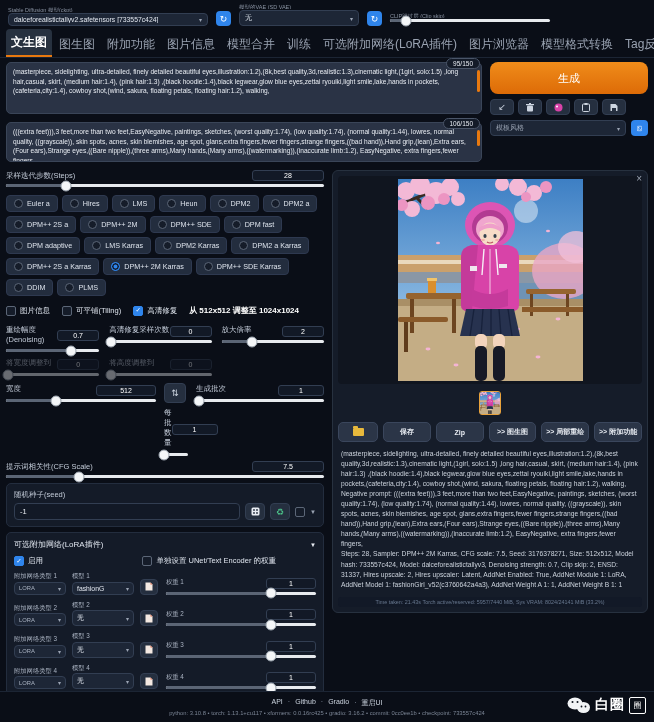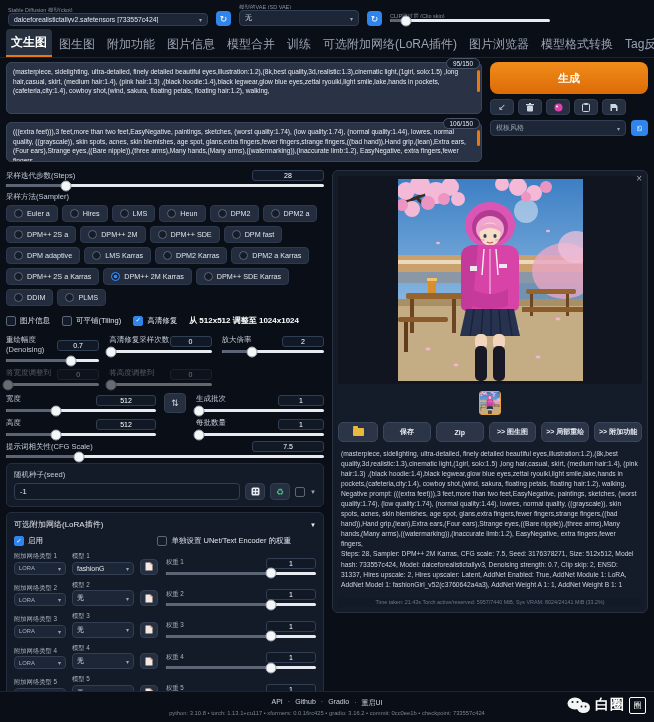--- a/index.html
+++ b/index.html
@@ -28,21 +28,21 @@
   .prompts{flex:1;display:flex;flex-direction:column;gap:6px;min-width:0}
   .pbox{position:relative}
   .counter{position:absolute;top:-4px;right:2px;background:#141b28;border:1px solid #4a5568;border-radius:6px;
            padding:1px 6px;font-size:6.5px;color:#e6eaf0;z-index:2}
   textarea{width:100%;box-sizing:border-box;background:#2a3345;border:1px solid #3a4558;border-radius:5px;
            color:#e8ecf2;font-family:"Liberation Sans",sans-serif;font-size:6.6px;line-height:1.45;
            padding:4px 6px;resize:none;overflow:hidden}
   .scrollthumb{position:absolute;right:2px;top:8px;width:3px;height:22px;background:#e8790f;border-radius:2px}
   .genpanel{width:158px;flex:0 0 auto;display:flex;flex-direction:column;gap:5px}
   .genbtn{height:32px;border:none;border-radius:8px;background:linear-gradient(#f08c1a,#dd6b07);
-          color:#fff;font-size:11px;font-weight:bold;font-family:inherit}
+          color:#fff;font-size:11px;font-weight:normal;font-family:inherit}
   .toolrow{display:flex;gap:4px}
   .tool{width:24px;height:16px;background:#252f3f;border:1px solid #323e52;border-radius:4px;
         display:flex;align-items:center;justify-content:center;color:#cdd5e0;font-size:9px;padding:0}
   .stylerow{display:flex;gap:5px;align-items:center}
   .stylerow .select{flex:1;font-size:7px;color:#9aa3b2}
   
   .cols{display:flex;gap:8px;margin-top:6px}
   .left{width:318px;flex:0 0 auto;display:flex;flex-direction:column;gap:5px}
   .right{flex:1;min-width:0}
   .lbl{font-size:7.5px;color:#c3cbd8}
@@ -69,21 +69,21 @@
   .swapbtn{width:22px;height:20px;background:#252f3f;border:1px solid #323e52;border-radius:4px;color:#cdd5e0;
            display:flex;align-items:center;justify-content:center;font-size:9px;padding:0}
   .block{background:#141b28;border:1px solid #232d3e;border-radius:5px;padding:6px 7px}
   .seedrow{display:flex;gap:5px;align-items:center;margin-top:3px}
   .seedinput{flex:1;background:#121926;border:1px solid #323e52;border-radius:4px;color:#e6eaf0;
              font-size:7.5px;padding:3px 5px;font-family:inherit}
   .seedbtn{width:20px;height:17px;background:#252f3f;border:1px solid #323e52;border-radius:4px;
            display:flex;align-items:center;justify-content:center;font-size:9px;color:#e8e8e8;padding:0}
   .lora-head{display:flex;justify-content:space-between;align-items:center;font-size:8px;color:#dfe5ee}
   .lora-en{display:flex;gap:10px;margin:6px 0 4px;align-items:center}
-  .lora-en .second{margin-left:auto;margin-right:25px}
+  .lora-en .second{margin-left:auto;margin-right:40px}
   .lora-row{display:grid;grid-template-columns:52px 62px 20px 1fr;gap:6px;align-items:end;margin-top:6px}
   .lora-row .tlbl{font-size:6.3px;color:#aab3c2;line-height:1.2;margin-bottom:2px}
   .select.sm{font-size:6.8px;padding:2px 4px}
   .filebtn{width:18px;height:16px;background:#252f3f;border:1px solid #323e52;border-radius:4px;
            display:flex;align-items:center;justify-content:center;padding:0}
   .wcol .lblrow{display:flex;justify-content:space-between;align-items:center;margin-bottom:3px}
   .wcol .numbox{min-width:48px}
   .bigbtn{width:100%;background:#2b3547;border:1px solid #3a465c;border-radius:5px;color:#e8ecf2;
           font-size:8px;font-weight:bold;padding:5px 0;font-family:inherit}
   
@@ -329,21 +329,20 @@
         <div class="sliderrow">
           <span class="lbl">采样迭代步数(Steps)</span>
           <span class="numbox" style="min-width:70px">28</span>
         </div>
         <div class="track" style="--p:19%">
             <span class="knob"></span>
           </div>
       </div>
 
       <div>
-        <div class="lbl">采样方法(Sampler)</div>
         <div class="pills">
 
             <div class="pill">
               <span class="radio"></span>
               <span>Euler a</span>
             </div>
 
             <div class="pill">
               <span class="radio"></span>
               <span>Hires</span>
@@ -513,29 +512,20 @@
         </div>
         <button class="swapbtn">
             <span>⇅</span>
           </button>
         <div class="cell">
           <div class="lblrow">
               <span class="lbl">生成批次</span>
               <span class="numbox" style="min-width:44px">1</span>
             </div>
           <div class="track" style="--p:2%">
-              <span class="knob"></span>
-            </div>
-        </div>
-        <div class="cell">
-          <div class="lblrow">
-              <span class="lbl">高度</span>
-              <span class="numbox">512</span>
-            </div>
-          <div class="track" style="--p:33%">
               <span class="knob"></span>
             </div>
         </div>
         <span></span>
         <div class="cell">
           <div class="lblrow">
               <span class="lbl">每批数量</span>
               <span class="numbox" style="min-width:44px">1</span>
             </div>
           <div class="track" style="--p:2%">

